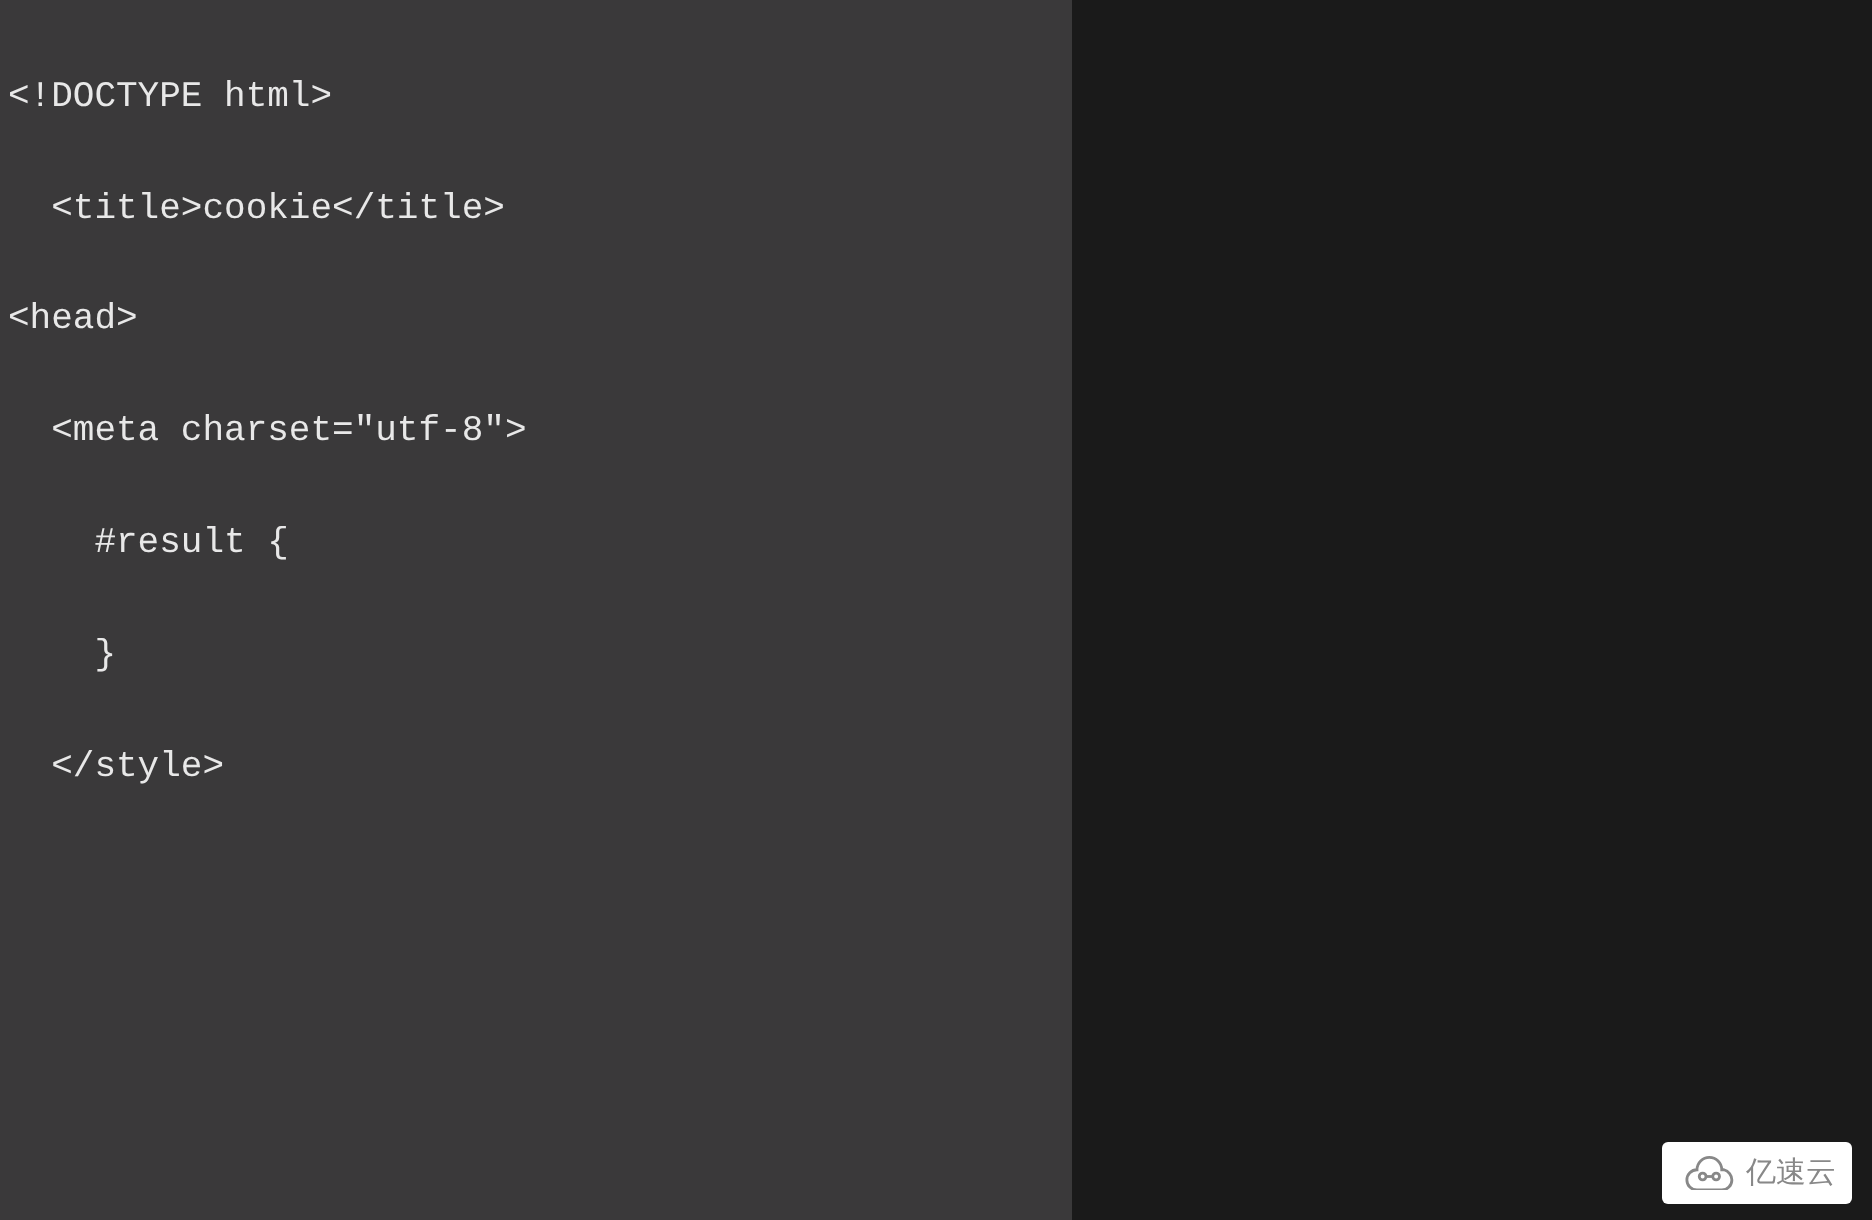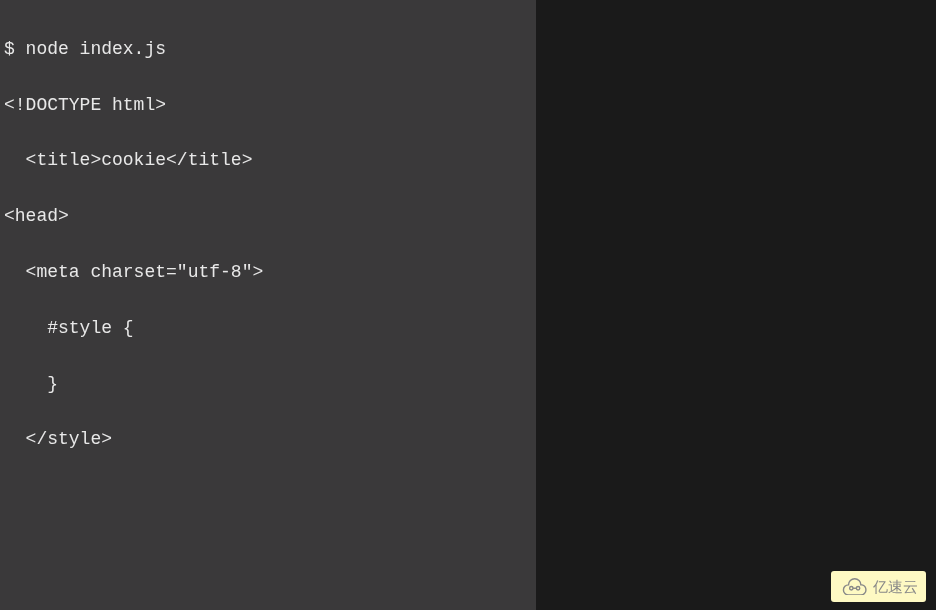--- a/index.html
+++ b/index.html
@@ -39,47 +39,46 @@
     }
     .watermark {
       position: absolute;
       bottom: 8px;
       right: 10px;
       display: flex;
       align-items: center;
       gap: 6px;
       color: #bbb;
       z-index: 5;
-      background: #fef9c3;
+      background: #ffffff;
       padding: 4px 8px;
       border-radius: 3px;
     }
     .watermark-icon {
       width: 28px;
       height: 18px;
       color: #888;
     }
     .watermark-text {
       font-family: "PingFang SC", "Microsoft YaHei", sans-serif;
       font-size: 15px;
       color: #888;
     }
   </style>
 </head>
 <body>
 
 <div class="left-panel-bg"></div>
 
 <div class="terminal">
-<span class="line">$ node index.js</span>
 <span class="line">&lt;!DOCTYPE html&gt;</span>
 <span class="line">  &lt;title&gt;cookie&lt;/title&gt;</span>
 <span class="line">&lt;head&gt;</span>
 <span class="line">  &lt;meta charset="utf-8"&gt;</span>
-<span class="line">    #style {</span>
+<span class="line">    #result {</span>
 <span class="line">    }</span>
 <span class="line">  &lt;/style&gt;</span>
 
 
 
 
 
 
 
 

